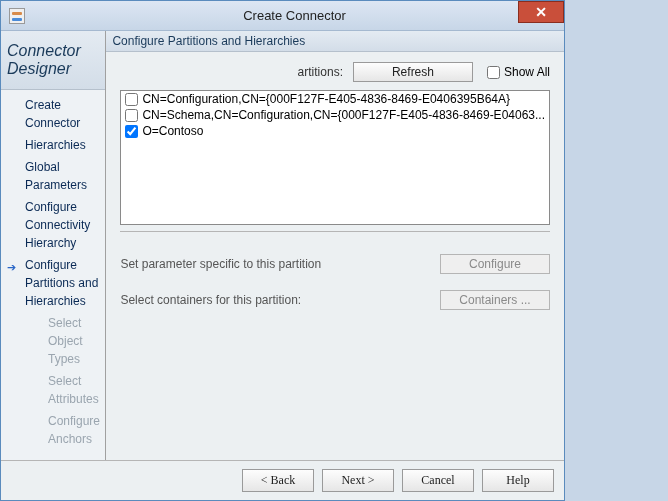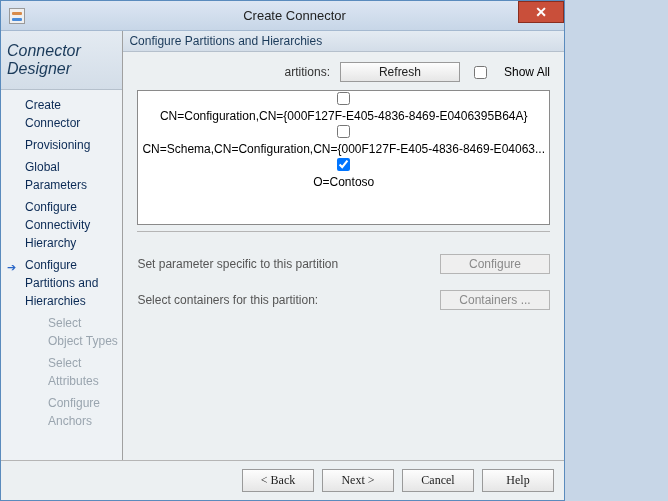--- a/index.html
+++ b/index.html
@@ -148,40 +148,39 @@
     color: #222;
     min-width: 96px;
     text-align:center;
   }
   .btn[disabled] {
     color: #8a8a8a;
     background: #efefef;
     border-color:#b5b5b5;
   }
   .cbwrap {
-    display:flex; align-items:flex-end; gap:17px;
+    display:flex; align-items:flex-end; gap:4px;
     padding-left:6px;
   }
   input[type=checkbox]{
     width:13px;height:13px;margin:0;
   }
   .listbox {
     border: 1px solid #8a8a8a;
     background: #fff;
     height: 135px;
     overflow: auto;
     font-family: inherit;
     font-size: 12px;
   }
   .list-item {
     display:flex; align-items:center;
     padding: 1px 4px;
     gap:4px;
     white-space:nowrap;
-    flex-direction:column;
   }
   .param-section{
     border-top:1px solid #b5b5b5;
     margin-top:6px;
     padding-top:22px;
   }
   .param-row{
     display:flex;
     align-items:center;
     margin-bottom:16px;
@@ -211,21 +210,21 @@
     <div class="close-btn">
       <span>✕</span>
     </div>
   </div>
 
   <div class="body-area">
     <div class="sidebar">
       <div class="sidebar-header">Connector Designer</div>
       <div class="nav">
         <div class="nav-item"><span>Create Connector</span></div>
-        <div class="nav-item"><span>Provisioning</span></div>
+        <div class="nav-item"><span>Hierarchies</span></div>
         <div class="nav-item"><span>Global Parameters</span></div>
         <div class="nav-item"><span>Configure Connectivity Hierarchy</span></div>
         <div class="nav-item current">
           <span class="nav-arrow">➔</span>
           <span>Configure Partitions and Hierarchies</span>
         </div>
         <div class="nav-item disabled"><span>Select Object Types</span></div>
         <div class="nav-item disabled"><span>Select Attributes</span></div>
         <div class="nav-item disabled"><span>Configure Anchors</span></div>
       </div>

